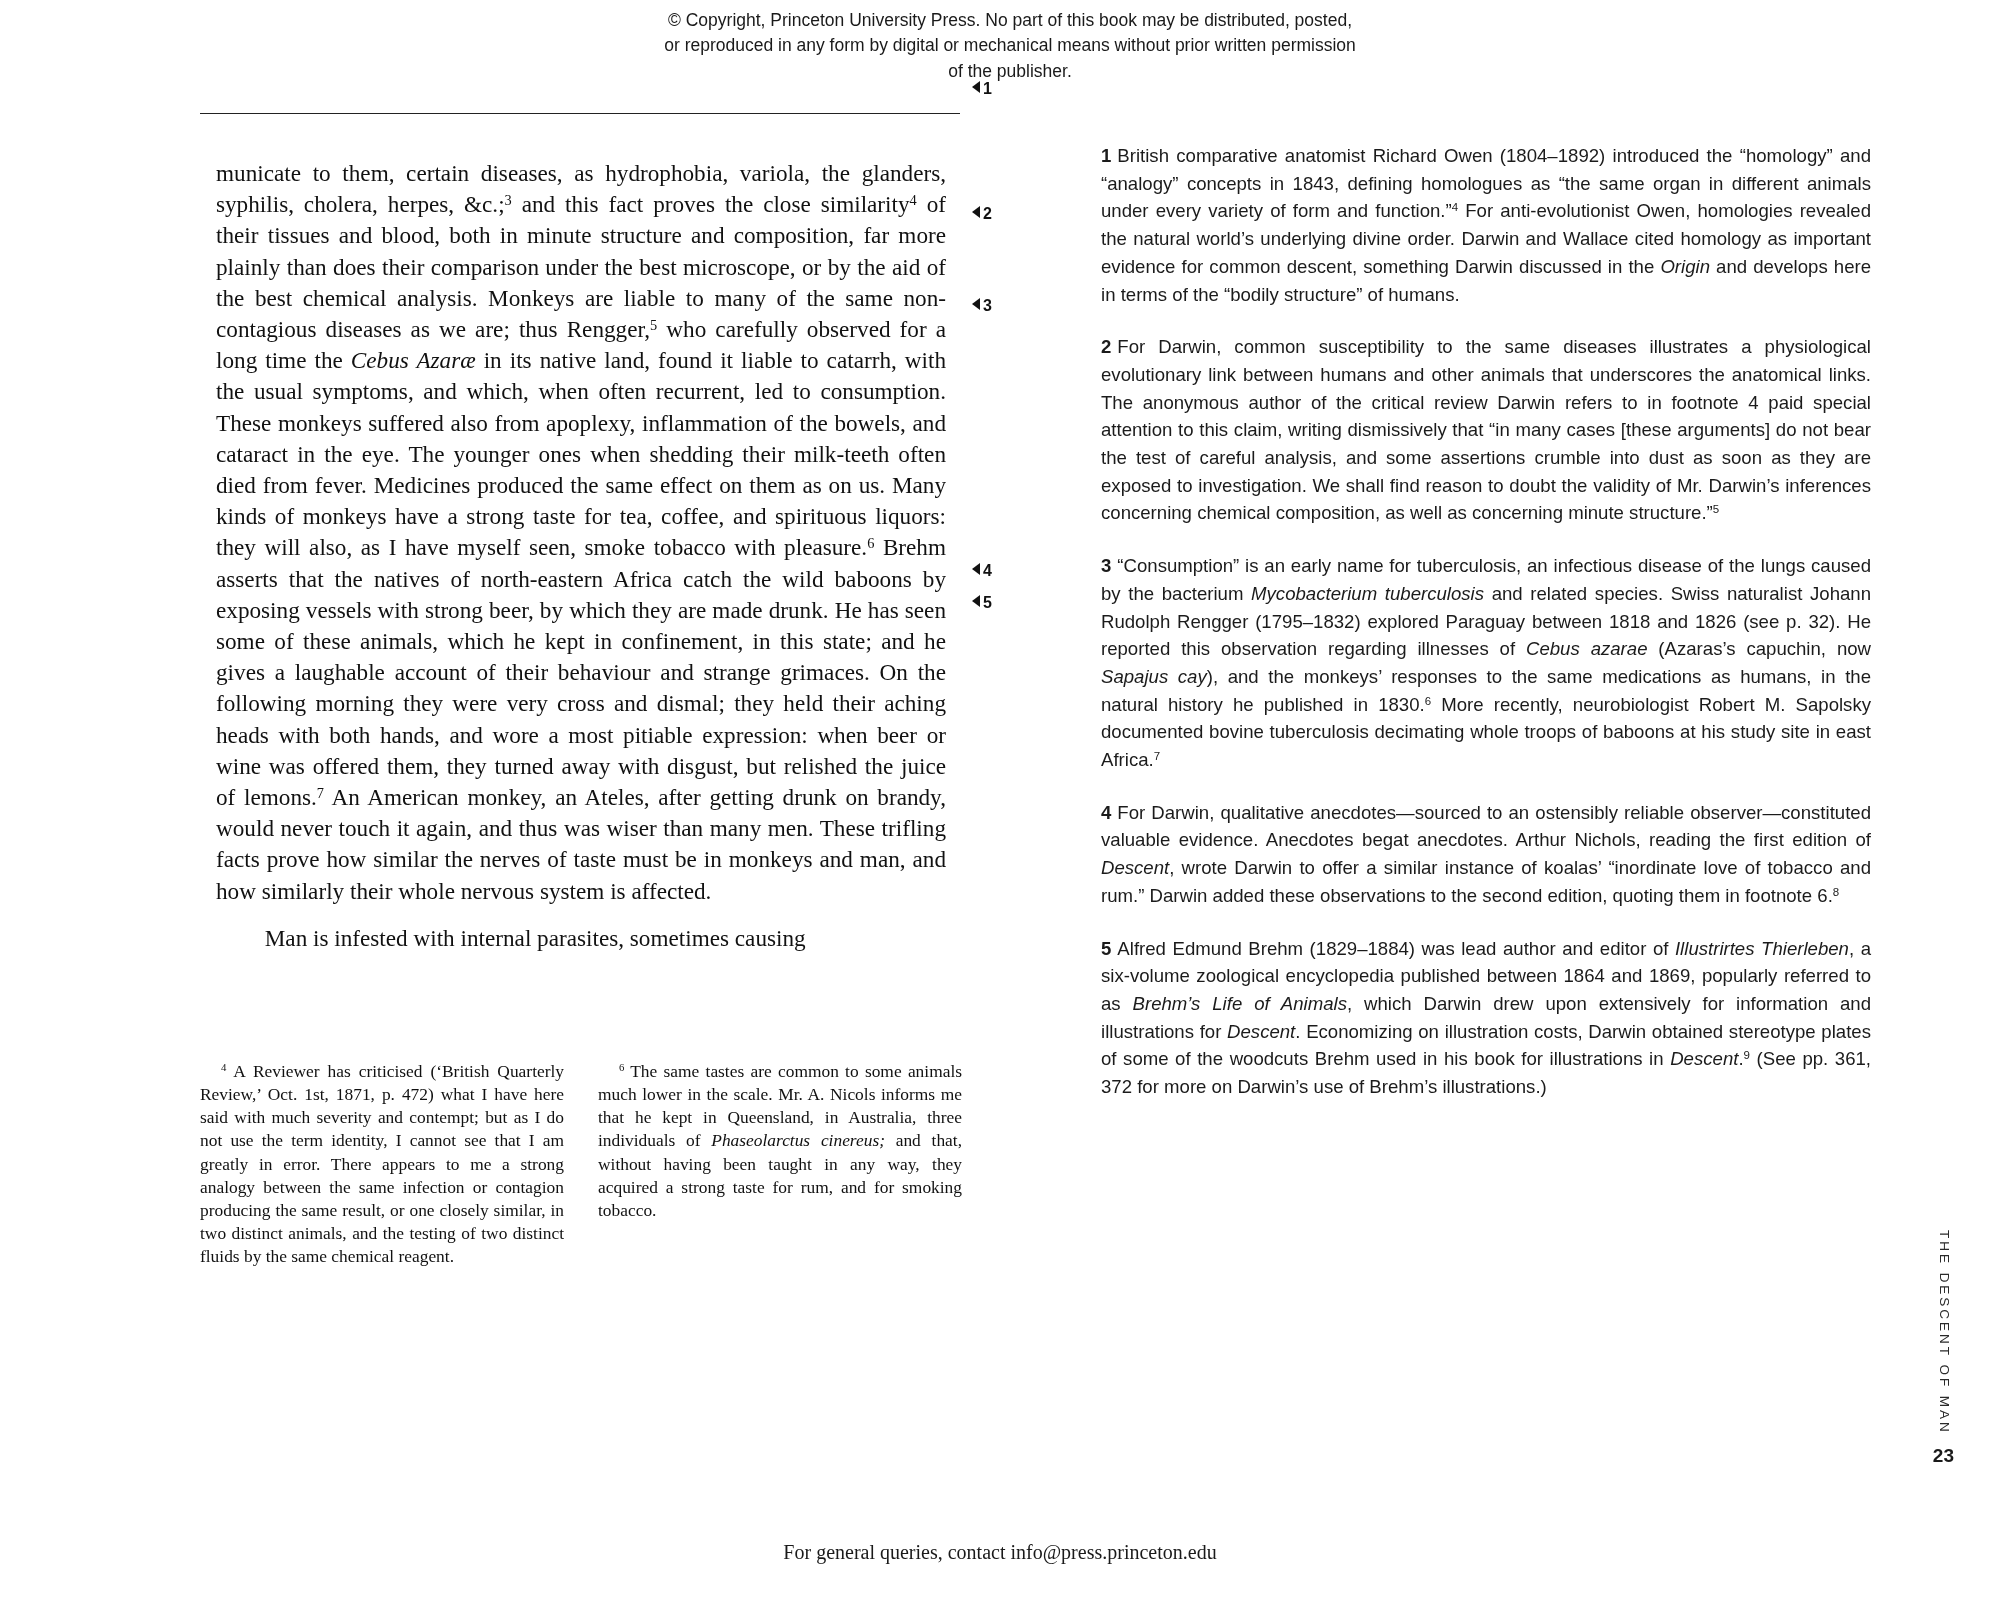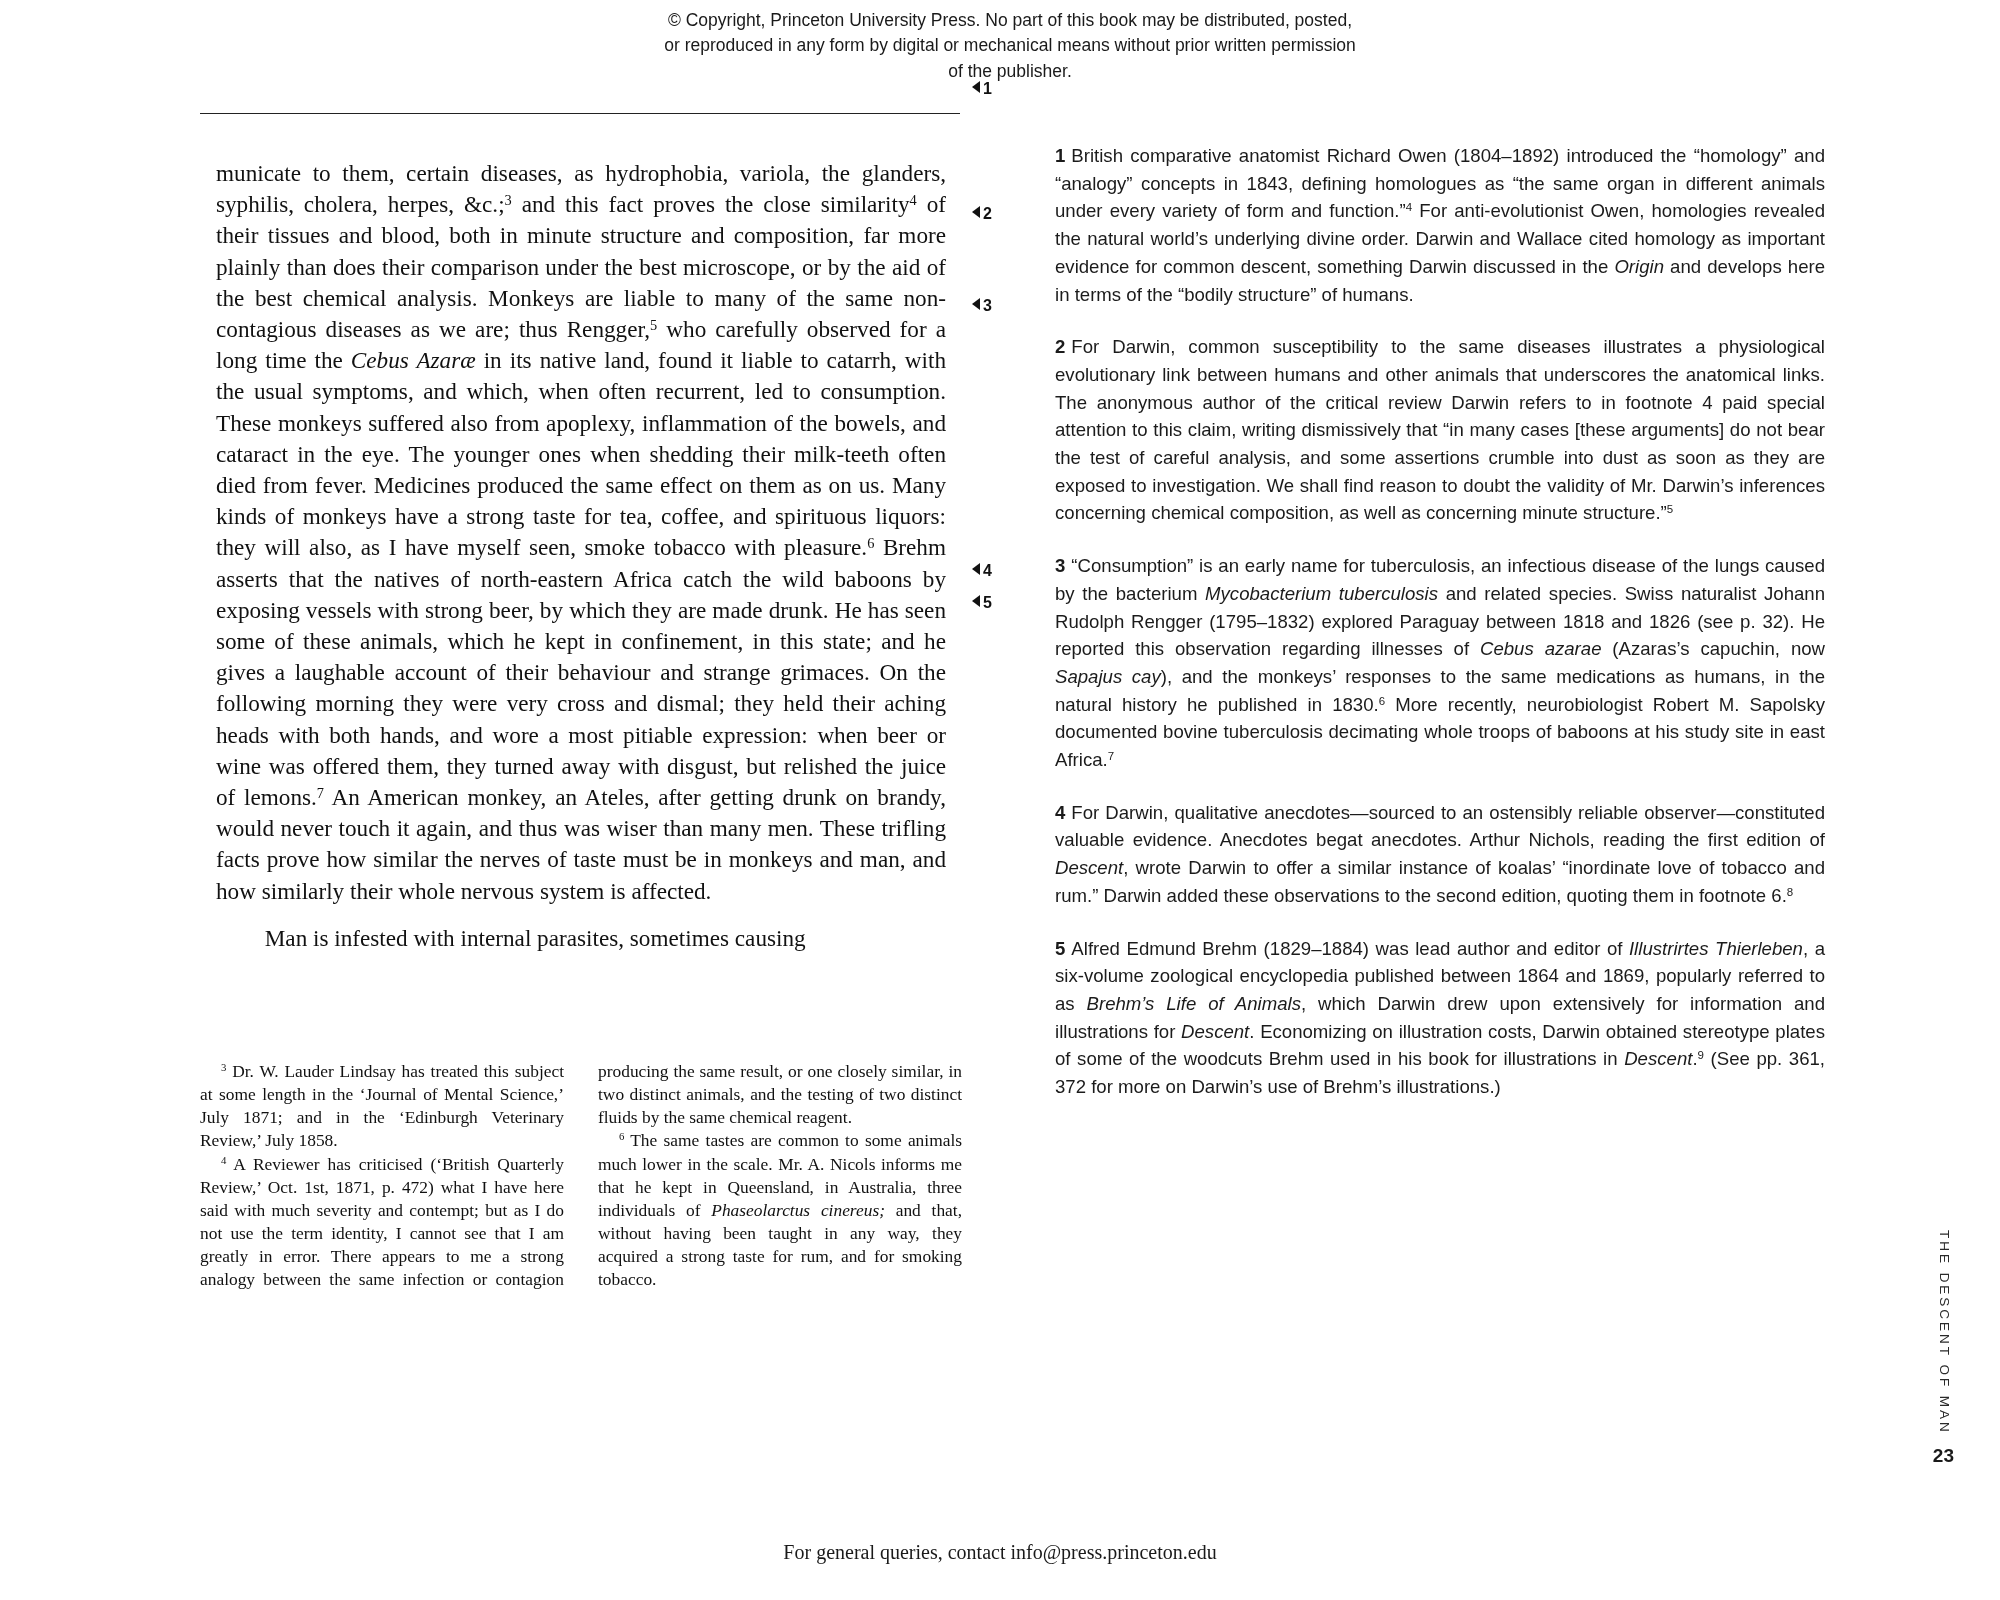--- a/index.html
+++ b/index.html
@@ -124,21 +124,21 @@
   }
   .footnotes p {
     margin: 0;
     text-indent: 1.2em;
   }
   .footnotes i { font-style: italic; }
 
   
   .commentary {
     position: absolute;
-    left: 1055px;
+    left: 1101px;
     top: 142px;
     width: 770px;
     font-family: "Liberation Sans", sans-serif;
     font-size: 18.6px;
     line-height: 1.49;
     text-align: justify;
     color: #1b1b1b;
   }
   .commentary p {
     margin: 0 0 25px 0;
@@ -199,21 +199,20 @@
   <div class="marker" style="left:972px; top:297px;"><span class="tri"></span><span>3</span></div>
   <div class="marker" style="left:972px; top:562px;"><span class="tri"></span><span>4</span></div>
   <div class="marker" style="left:972px; top:594px;"><span class="tri"></span><span>5</span></div>
 
   <div class="body-col">
     <p><span>municate to them, certain diseases, as hydrophobia, variola, the glanders, syphilis, cholera, herpes, &amp;c.;</span><sup>3</sup><span> and this fact proves the close similarity</span><sup>4</sup><span> of their tissues and blood, both in minute structure and composition, far more plainly than does their comparison under the best microscope, or by the aid of the best chemical analysis. Monkeys are liable to many of the same non-contagious diseases as we are; thus Rengger,</span><sup>5</sup><span> who carefully observed for a long time the </span><i>Cebus Azaræ</i><span> in its native land, found it liable to catarrh, with the usual symptoms, and which, when often recurrent, led to consumption. These monkeys suffered also from apoplexy, inflammation of the bowels, and cataract in the eye. The younger ones when shedding their milk-teeth often died from fever. Medicines produced the same effect on them as on us. Many kinds of monkeys have a strong taste for tea, coffee, and spirituous liquors: they will also, as I have myself seen, smoke tobacco with pleasure.</span><sup>6</sup><span> Brehm asserts that the natives of north-eastern Africa catch the wild baboons by exposing vessels with strong beer, by which they are made drunk. He has seen some of these animals, which he kept in confinement, in this state; and he gives a laughable account of their behaviour and strange grimaces. On the following morning they were very cross and dismal; they held their aching heads with both hands, and wore a most pitiable expression: when beer or wine was offered them, they turned away with disgust, but relished the juice of lemons.</span><sup>7</sup><span> An American monkey, an Ateles, after getting drunk on brandy, would never touch it again, and thus was wiser than many men. These trifling facts prove how similar the nerves of taste must be in monkeys and man, and how similarly their whole nervous system is affected.</span></p>
     <p class="indent">Man is infested with internal parasites, sometimes causing</p>
   </div>
 
   <div class="footnotes">
-    <p><sup>3</sup> <span>Dr. W. Lauder Lindsay has treated this subject at some length in the ‘Journal of Mental Science,’ July 1871; and in the ‘Edinburgh Veterinary Review,’ July 1858.</span></p>
     <p><sup>4</sup> <span>A Reviewer has criticised (‘British Quarterly Review,’ Oct. 1st, 1871, p. 472) what I have here said with much severity and contempt; but as I do not use the term identity, I cannot see that I am greatly in error. There appears to me a strong analogy between the same infection or contagion producing the same result, or one closely similar, in two distinct animals, and the testing of two distinct fluids by the same chemical reagent.</span></p>
     <p><sup>6</sup> <span>The same tastes are common to some animals much lower in the scale. Mr. A. Nicols informs me that he kept in Queensland, in Australia, three individuals of </span><i>Phaseolarctus cinereus;</i><span> and that, without having been taught in any way, they acquired a strong taste for rum, and for smoking tobacco.</span></p>
   </div>
 
   <div class="commentary" id="commentary">
       <p><span class="num">1</span><span>British comparative anatomist Richard Owen (1804–1892) introduced the “homology” and “analogy” concepts in 1843, defining homologues as “the same organ in different animals under every variety of form and function.”</span><sup>4</sup><span> For anti-evolutionist Owen, homologies revealed the natural world’s underlying divine order. Darwin and Wallace cited homology as important evidence for common descent, something Darwin discussed in the </span><i>Origin</i><span> and develops here in terms of the “bodily structure” of humans.</span></p>
       <p><span class="num">2</span><span>For Darwin, common susceptibility to the same diseases illustrates a physiological evolutionary link between humans and other animals that underscores the anatomical links. The anonymous author of the critical review Darwin refers to in footnote 4 paid special attention to this claim, writing dismissively that “in many cases [these arguments] do not bear the test of careful analysis, and some assertions crumble into dust as soon as they are exposed to investigation. We shall find reason to doubt the validity of Mr. Darwin’s inferences concerning chemical composition, as well as concerning minute structure.”</span><sup>5</sup></p>
       <p><span class="num">3</span><span>“Consumption” is an early name for tuberculosis, an infectious disease of the lungs caused by the bacterium </span><i>Mycobacterium tuberculosis</i><span> and related species. Swiss naturalist Johann Rudolph Rengger (1795–1832) explored Paraguay between 1818 and 1826 (see p. 32). He reported this observation regarding illnesses of </span><i>Cebus azarae</i><span> (Azaras’s capuchin, now </span><i>Sapajus cay</i><span>), and the monkeys’ responses to the same medications as humans, in the natural history he published in 1830.</span><sup>6</sup><span> More recently, neurobiologist Robert M. Sapolsky documented bovine tuberculosis decimating whole troops of baboons at his study site in east Africa.</span><sup>7</sup></p>
       <p><span class="num">4</span><span>For Darwin, qualitative anecdotes—sourced to an ostensibly reliable observer—constituted valuable evidence. Anecdotes begat anecdotes. Arthur Nichols, reading the first edition of </span><i>Descent</i><span>, wrote Darwin to offer a similar instance of koalas’ “inordinate love of tobacco and rum.” Darwin added these observations to the second edition, quoting them in footnote 6.</span><sup>8</sup></p>
       <p><span class="num">5</span><span>Alfred Edmund Brehm (1829–1884) was lead author and editor of </span><i>Illustrirtes Thierleben</i><span>, a six-volume zoological encyclopedia published between 1864 and 1869, popularly referred to as </span><i>Brehm’s Life of Animals</i><span>, which Darwin drew upon extensively for information and illustrations for </span><i>Descent</i><span>. Economizing on illustration costs, Darwin obtained stereotype plates of some of the woodcuts Brehm used in his book for illustrations in </span><i>Descent</i><span>.</span><sup>9</sup><span> (See pp. 361, 372 for more on Darwin’s use of Brehm’s illustrations.)</span></p>

